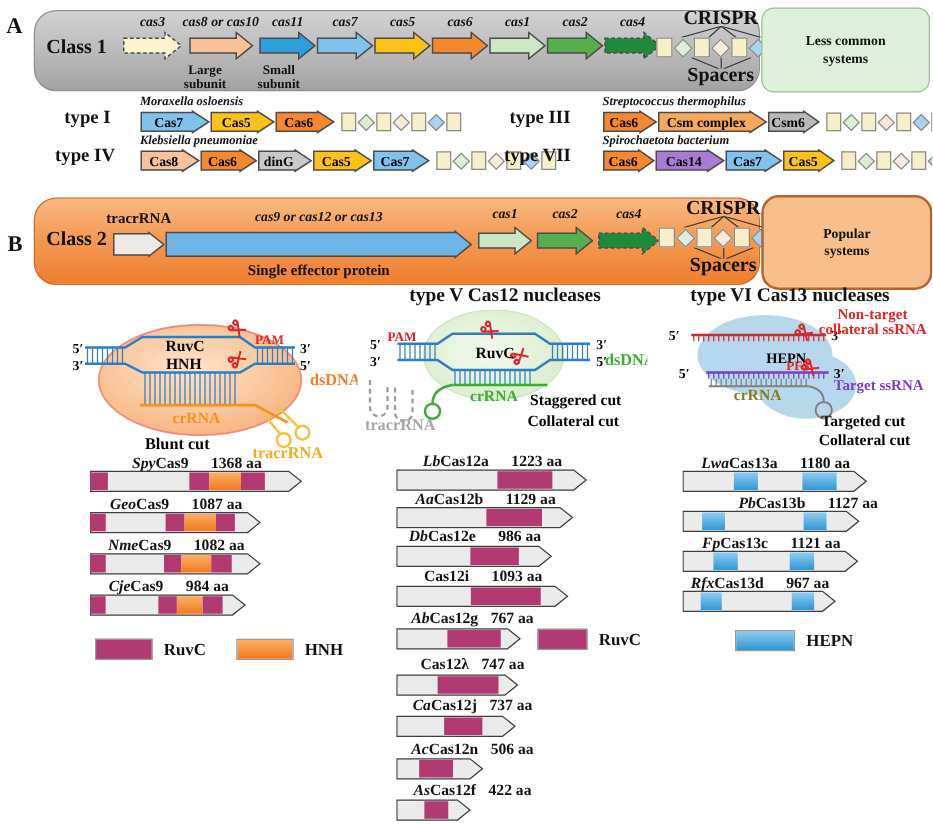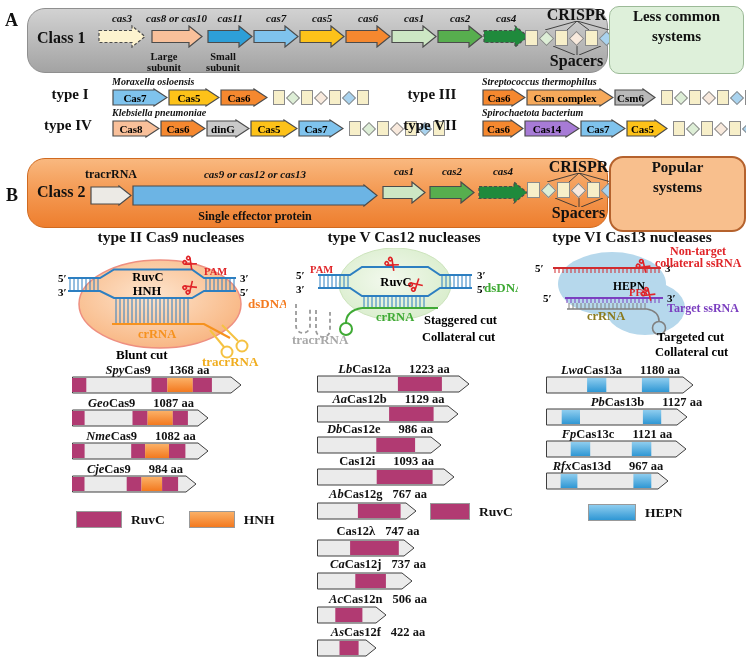--- a/index.html
+++ b/index.html
@@ -7,22 +7,22 @@
          font-family:"Liberation Serif",serif;color:#111;}
   .abs{position:absolute;}
   .letter{font-weight:bold;font-size:18px;}
   .panel{border-radius:18px;}
   #panel-a{left:27px;top:8px;width:579px;height:63px;
            background:linear-gradient(180deg,#d2d2d2 0%,#bdbdbd 45%,#a3a3a3 100%);
            border:1px solid #8f8f8f;}
   #panel-b{left:27px;top:158px;width:579px;height:68px;
            background:linear-gradient(180deg,#f9b87f 0%,#f49b55 45%,#ee7e2e 100%);
            border:1px solid #d06a20;}
-  .side-box{display:flex;flex-direction:column;align-items:center;
-            font-weight:bold;font-size:15px;line-height:1.3;text-align:center;}
+  .side-box{display:flex;flex-direction:column;justify-content:center;align-items:center;
+            font-weight:bold;font-size:11px;line-height:1.3;text-align:center;}
   #box-less{left:609px;top:6px;width:133px;height:66px;background:#def0da;
             border:1.5px solid #9cba97;border-radius:10px;}
   #box-popular{left:609px;top:156px;width:133px;height:72px;background:#f8bf8d;
                border:2px solid #b5622d;border-radius:14px;}
   .class-label{font-weight:bold;font-size:16px;}
   .gene{display:flex;flex-direction:column;align-items:center;}
   .gene-top{font-style:italic;font-weight:bold;font-size:11px;height:13px;line-height:13px;
             white-space:nowrap;text-align:center;}
   .gene-top.roman{font-style:normal;font-size:12px;}
   .sub2{font-weight:bold;font-size:10.5px;line-height:1.08;text-align:center;}
@@ -354,21 +354,20 @@
           </svg>
           <div class="crispr-bot">Spacers</div>
         </div>
       </div>
   </div>
   <div id="box-popular" class="abs side-box">
     <div>Popular</div>
     <div>systems</div>
   </div>
 
-  <div class="abs hdr" style="left:55px;top:228px;width:232px">type II Cas9 nucleases</div>
   <div class="abs hdr" style="left:289px;top:228px;width:230px">type V Cas12 nucleases</div>
   <div class="abs hdr" style="left:518px;top:228px;width:228px">type VI Cas13 nucleases</div>
 
   <svg class="abs" style="left:54px;top:248px" width="232" height="120" viewBox="0 0 232 120">
     <ellipse cx="106" cy="56" rx="81" ry="44" fill="url(#gradCas9)" stroke="#ee8f80" stroke-width="1.5"></ellipse>
     <g stroke="#2d7fc1" stroke-width="2" fill="none">
       <path d="M14,30 H46 L60,21.5 H138 L150,30 H182"></path>
       <path d="M14,43 H46 L60,50 H138 L150,43 H182"></path>
     </g>
     <g stroke="#2d7fc1" stroke-width="1">

